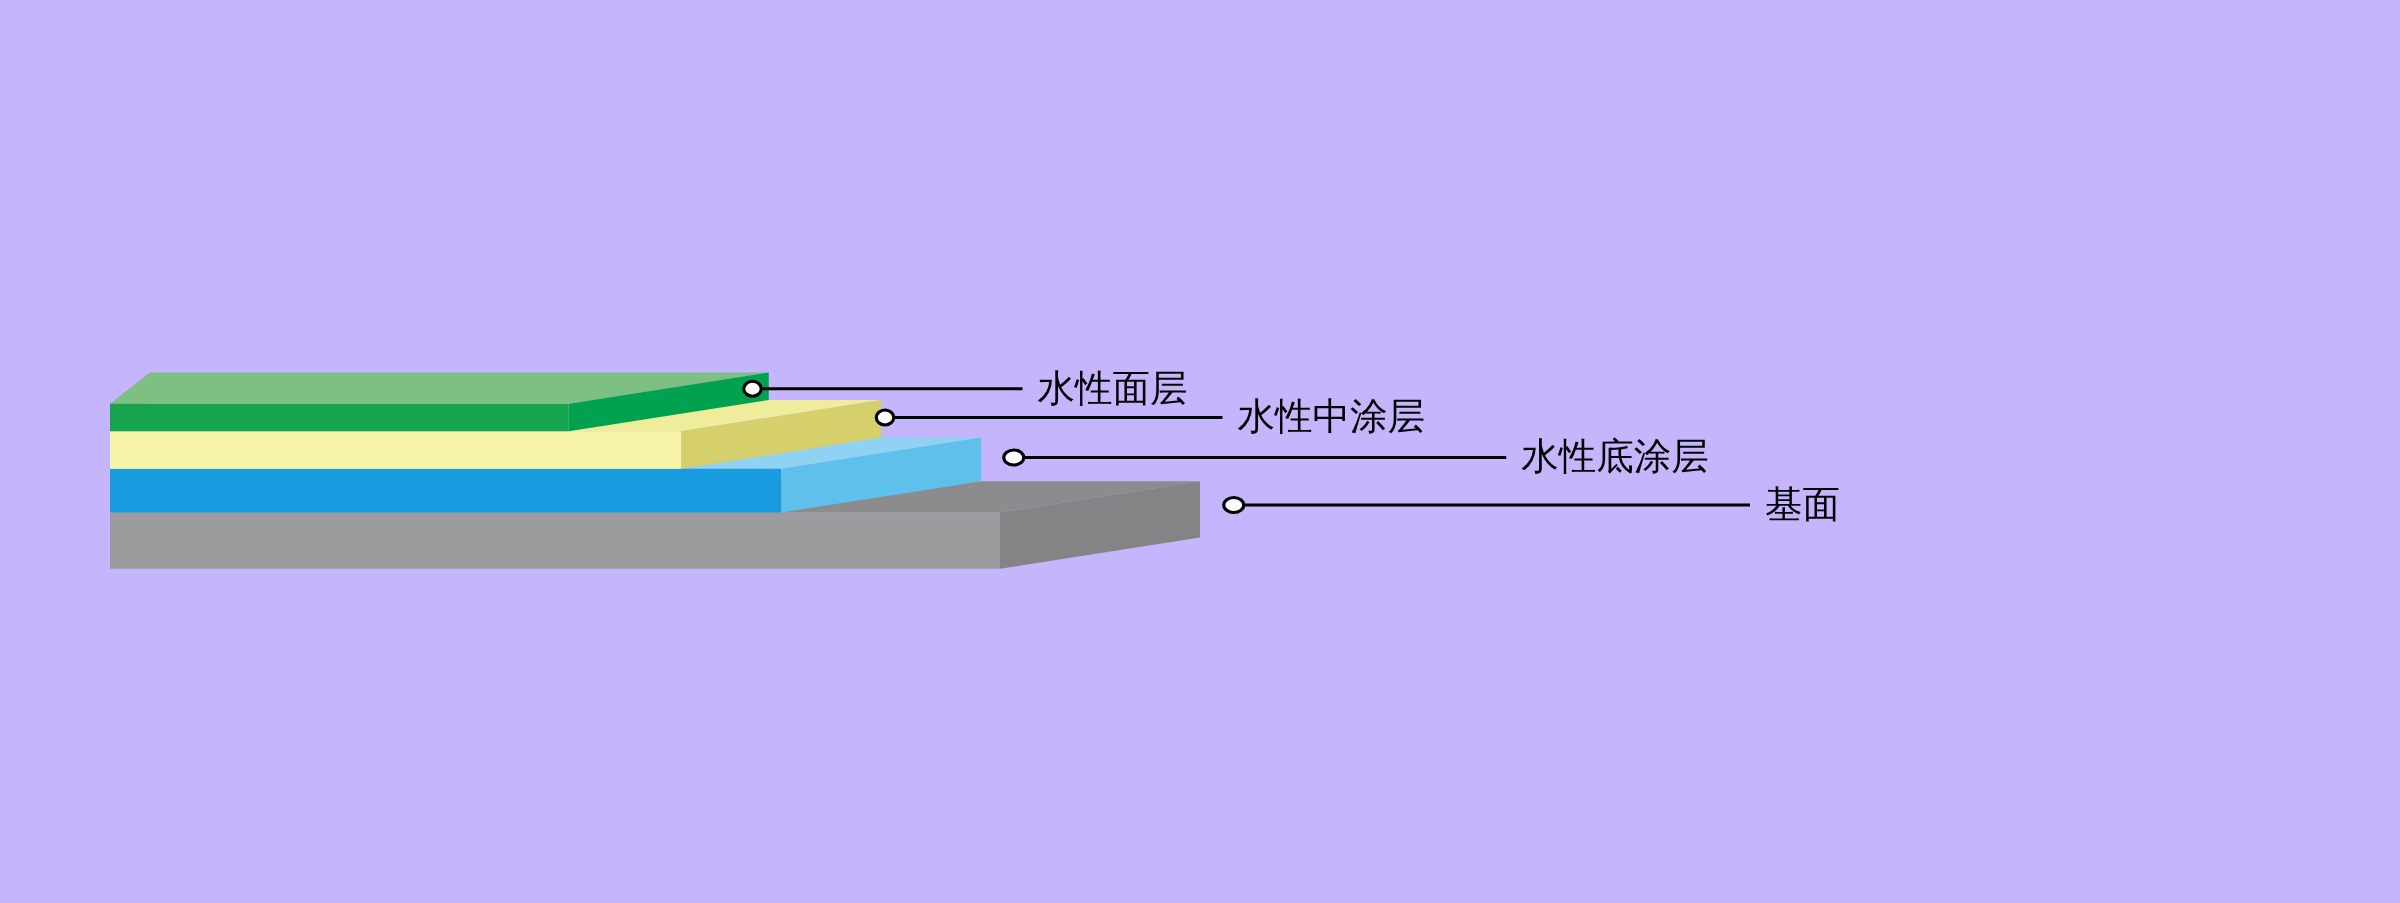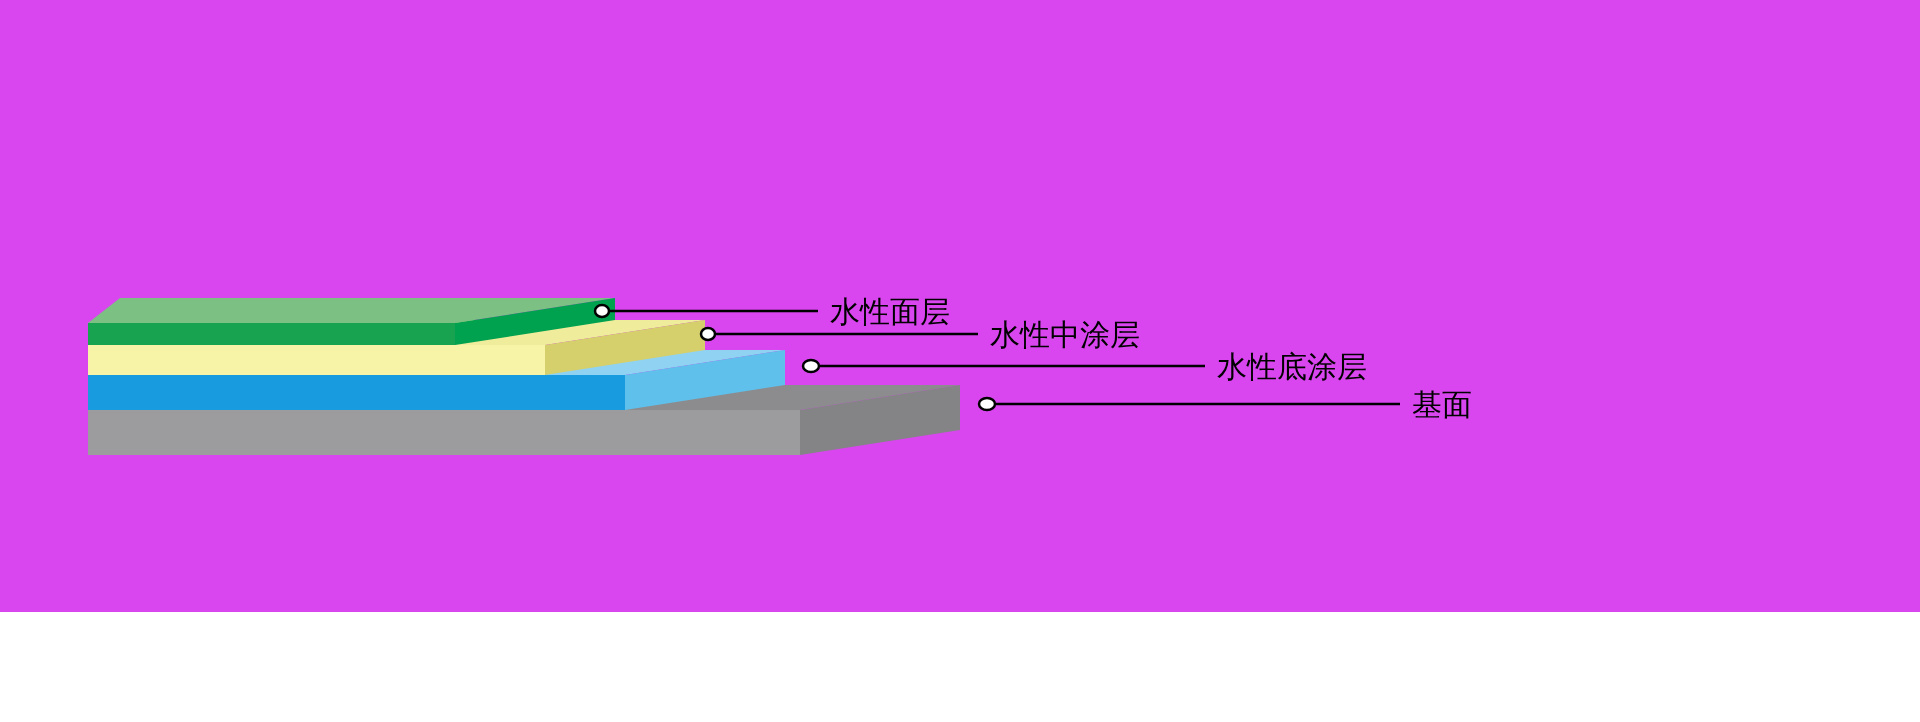--- a/index.html
+++ b/index.html
@@ -7,22 +7,22 @@
     padding: 0;
     background: #ffffff;
     width: 1920px;
     height: 722px;
     overflow: hidden;
     font-family: "Liberation Sans", sans-serif;
   }
   .stage {
     position: relative;
     width: 1920px;
-    height: 612px;
-    background: #d946ef;
+    height: 722px;
+    background: #c4b5fd;
   }
   svg.diagram {
     position: absolute;
     left: 0;
     top: 0;
   }
   svg text {
     font-family: "Liberation Sans", sans-serif;
     font-size: 30px;
     font-weight: 400;

